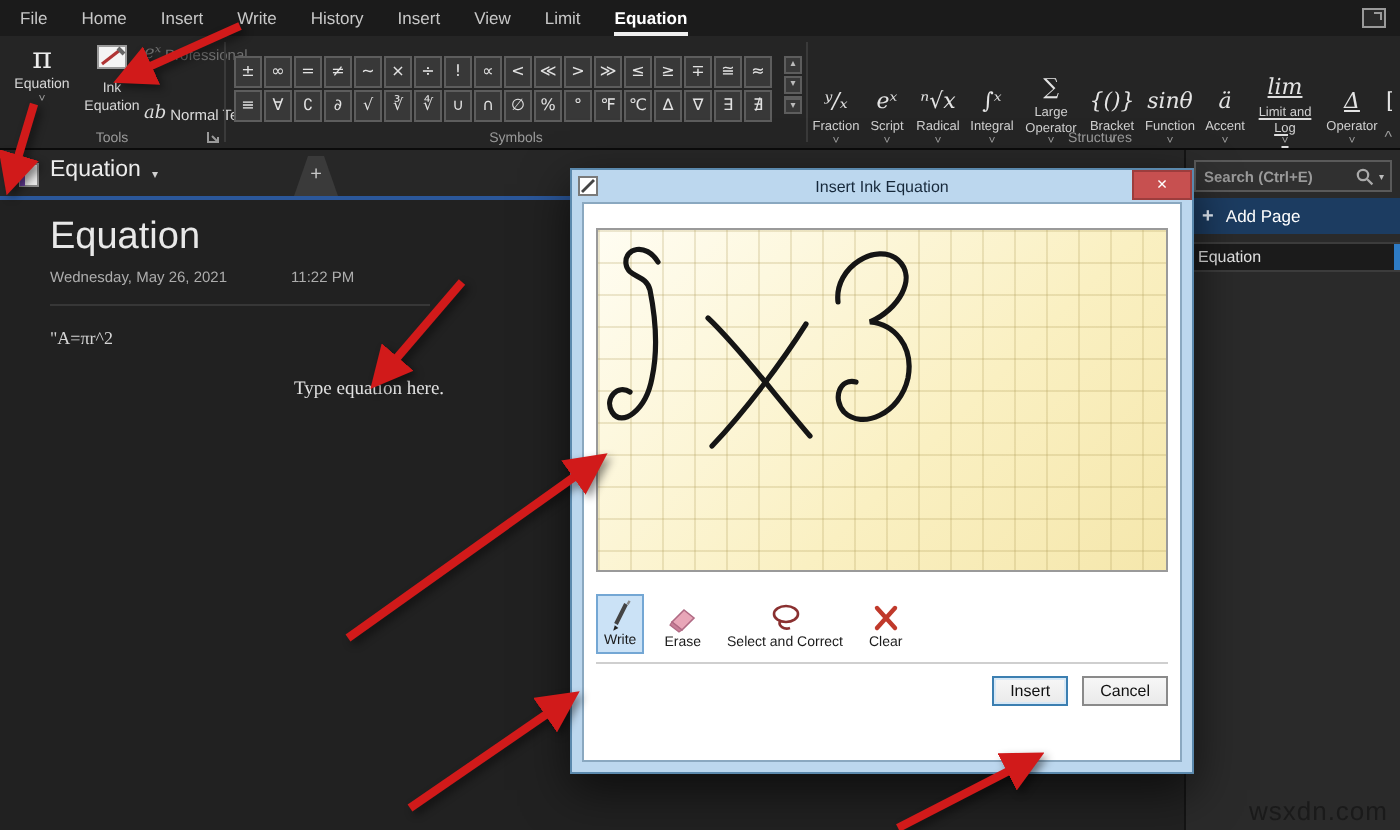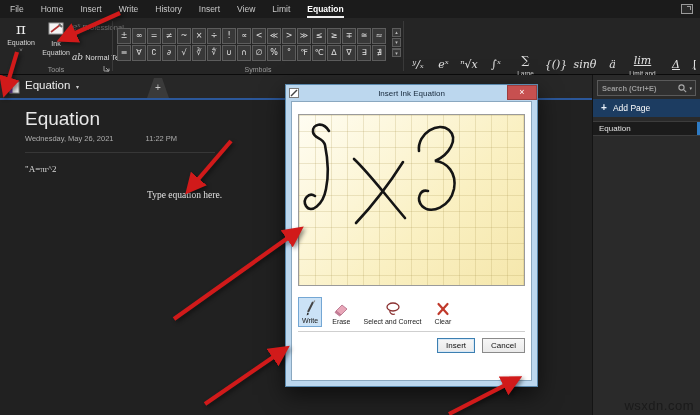--- a/index.html
+++ b/index.html
@@ -25,21 +25,21 @@
   .mini-row{display:flex;align-items:center;gap:2px;font-size:7.5px;white-space:nowrap;}
   .mini-row .g{font-family:"DejaVu Serif",serif;font-style:italic;font-size:9px;}
   .mini-prof{color:#707070;margin-top:2px;}
   .mini-norm{color:#dcdcdc;margin-top:20px;}
   .launcher{position:absolute;right:2px;bottom:2px;width:7px;height:7px;}
   .grp-symbols{position:absolute;left:113px;top:0;width:290px;height:56px;}
   .symgrid{position:absolute;left:4px;top:10px;display:grid;grid-template-columns:repeat(18,14px);grid-auto-rows:16px;gap:1px;}
   .sym{background:#383838;border:1px solid #5d5d5d;box-sizing:border-box;font-size:8px;line-height:13px;text-align:center;color:#e2e2e2;font-family:"DejaVu Sans",sans-serif;cursor:pointer;}
   .symscroll{position:absolute;right:2px;top:10px;width:9px;display:flex;flex-direction:column;gap:1px;}
   .symscroll span{display:block;height:9px;background:#383838;border:1px solid #5d5d5d;box-sizing:border-box;font-size:5px;line-height:7px;text-align:center;color:#bbb;cursor:pointer;}
-  .grp-structures{position:absolute;left:404px;top:0;width:292px;height:56px;display:flex;align-items:center;padding-top:3px;box-sizing:border-box;overflow:hidden;margin-top:24px;}
+  .grp-structures{position:absolute;left:404px;top:0;width:292px;height:56px;display:flex;align-items:flex-end;padding-top:3px;box-sizing:border-box;overflow:hidden;}
   .struct{flex:0 0 auto;text-align:center;cursor:pointer;padding:0 1px;}
   .struct .sglyph{display:block;height:18px;font-family:"DejaVu Serif",serif;font-style:italic;font-size:11px;color:#e4e4e4;line-height:18px;white-space:nowrap;}
   .struct .slbl{display:block;font-size:6.5px;color:#d0d0d0;line-height:7.5px;min-height:8px;}
   .collapse-caret{position:absolute;right:4px;bottom:1px;font-size:8px;color:#9a9a9a;cursor:pointer;}
   
   .navbar{position:absolute;left:0;top:75px;width:592px;height:25px;background:#272727;border-bottom:2px solid #2b579a;box-sizing:border-box;}
   .bookicon{position:absolute;left:8px;top:6px;}
   .nb-label{position:absolute;left:25px;top:4px;font-size:11.5px;color:#ececec;}
   .nb-drop{position:absolute;left:76px;top:8px;font-size:6px;color:#cfcfcf;}
   .sectab{position:absolute;left:84px;top:3px;width:60px;height:20px;background:#2b579a;color:#fff;font-size:8px;line-height:20px;text-align:center;clip-path:polygon(0 0,calc(100% - 7px) 0,100% 100%,0 100%);cursor:pointer;}
@@ -56,21 +56,21 @@
   .searchbox input{flex:1;min-width:0;background:transparent;border:none;outline:none;color:#cfcfcf;font-size:7.5px;padding:0 0 0 4px;font-family:"Liberation Sans",sans-serif;font-weight:bold;}
   .searchbox input::placeholder{color:#9a9a9a;}
   .search-drop{font-size:5px;color:#bbb;padding:0 3px 0 2px;cursor:pointer;}
   .addpage{position:absolute;left:0;top:24px;width:108px;height:18px;background:#1c3c61;color:#fff;font-size:8.5px;line-height:18px;padding-left:8px;box-sizing:border-box;cursor:pointer;}
   .addpage .plus{display:inline-block;width:10px;font-size:10px;font-weight:bold;color:#e8f0fa;}
   .pagelist{position:absolute;left:0;top:46px;width:108px;}
   .pageitem{position:relative;height:15px;background:#1b1b1b;border-top:1px solid #3c3c3c;border-bottom:1px solid #3c3c3c;color:#e3e3e3;font-size:8px;line-height:14px;padding-left:6px;box-sizing:border-box;cursor:pointer;}
   .scrollmark{position:absolute;right:0;top:0;width:4px;height:13px;background:#2e7bc4;}
   .watermark{position:absolute;right:6px;bottom:2px;font-size:13px;color:#1a1a1a;letter-spacing:0.5px;}
   
-  .dialog{position:absolute;left:285px;top:84px;width:253px;height:303px;background:#bcd7ee;border:1px solid #5b89ad;box-sizing:border-box;padding:0 5px 6px 5px;box-shadow:0 8px 22px rgba(0,0,0,0.6);z-index:20;}
+  .dialog{position:absolute;left:285px;top:84px;width:312px;height:303px;background:#bcd7ee;border:1px solid #5b89ad;box-sizing:border-box;padding:0 5px 6px 5px;box-shadow:0 8px 22px rgba(0,0,0,0.6);z-index:20;}
   .dlg-titlebar{position:relative;height:16px;margin:0 -5px;padding:0 5px;display:flex;align-items:center;justify-content:center;font-size:8px;color:#16283a;}
   .dlg-icon{position:absolute;left:3px;top:3px;}
   .dlg-close{position:absolute;right:0;top:0;width:30px;height:15px;background:#c75050;border:1px solid #9d3d3d;box-sizing:border-box;color:#fff;font-size:9px;line-height:12px;text-align:center;cursor:pointer;}
   .dlg-body{background:#fff;border:1px solid #8aa8c0;box-sizing:border-box;height:280px;padding:6px;display:flex;flex-direction:column;}
   .preview{height:27px;border:1px solid #9a9a9a;border-radius:2px;display:flex;align-items:center;padding-left:6px;font-size:16px;color:#111;box-sizing:border-box;flex:0 0 auto;}
   .inkcanvas{margin-top:6px;height:172px;border:1px solid #9a9a9a;box-sizing:border-box;position:relative;flex:0 0 auto;
     background:
       repeating-linear-gradient(to right, rgba(170,150,80,0.22) 0 1px, transparent 1px 16px),
       repeating-linear-gradient(to bottom, rgba(170,150,80,0.22) 0 1px, transparent 1px 16px),
       linear-gradient(135deg,#fffdf2 0%,#faf0c2 60%,#f5e7ac 100%);}

